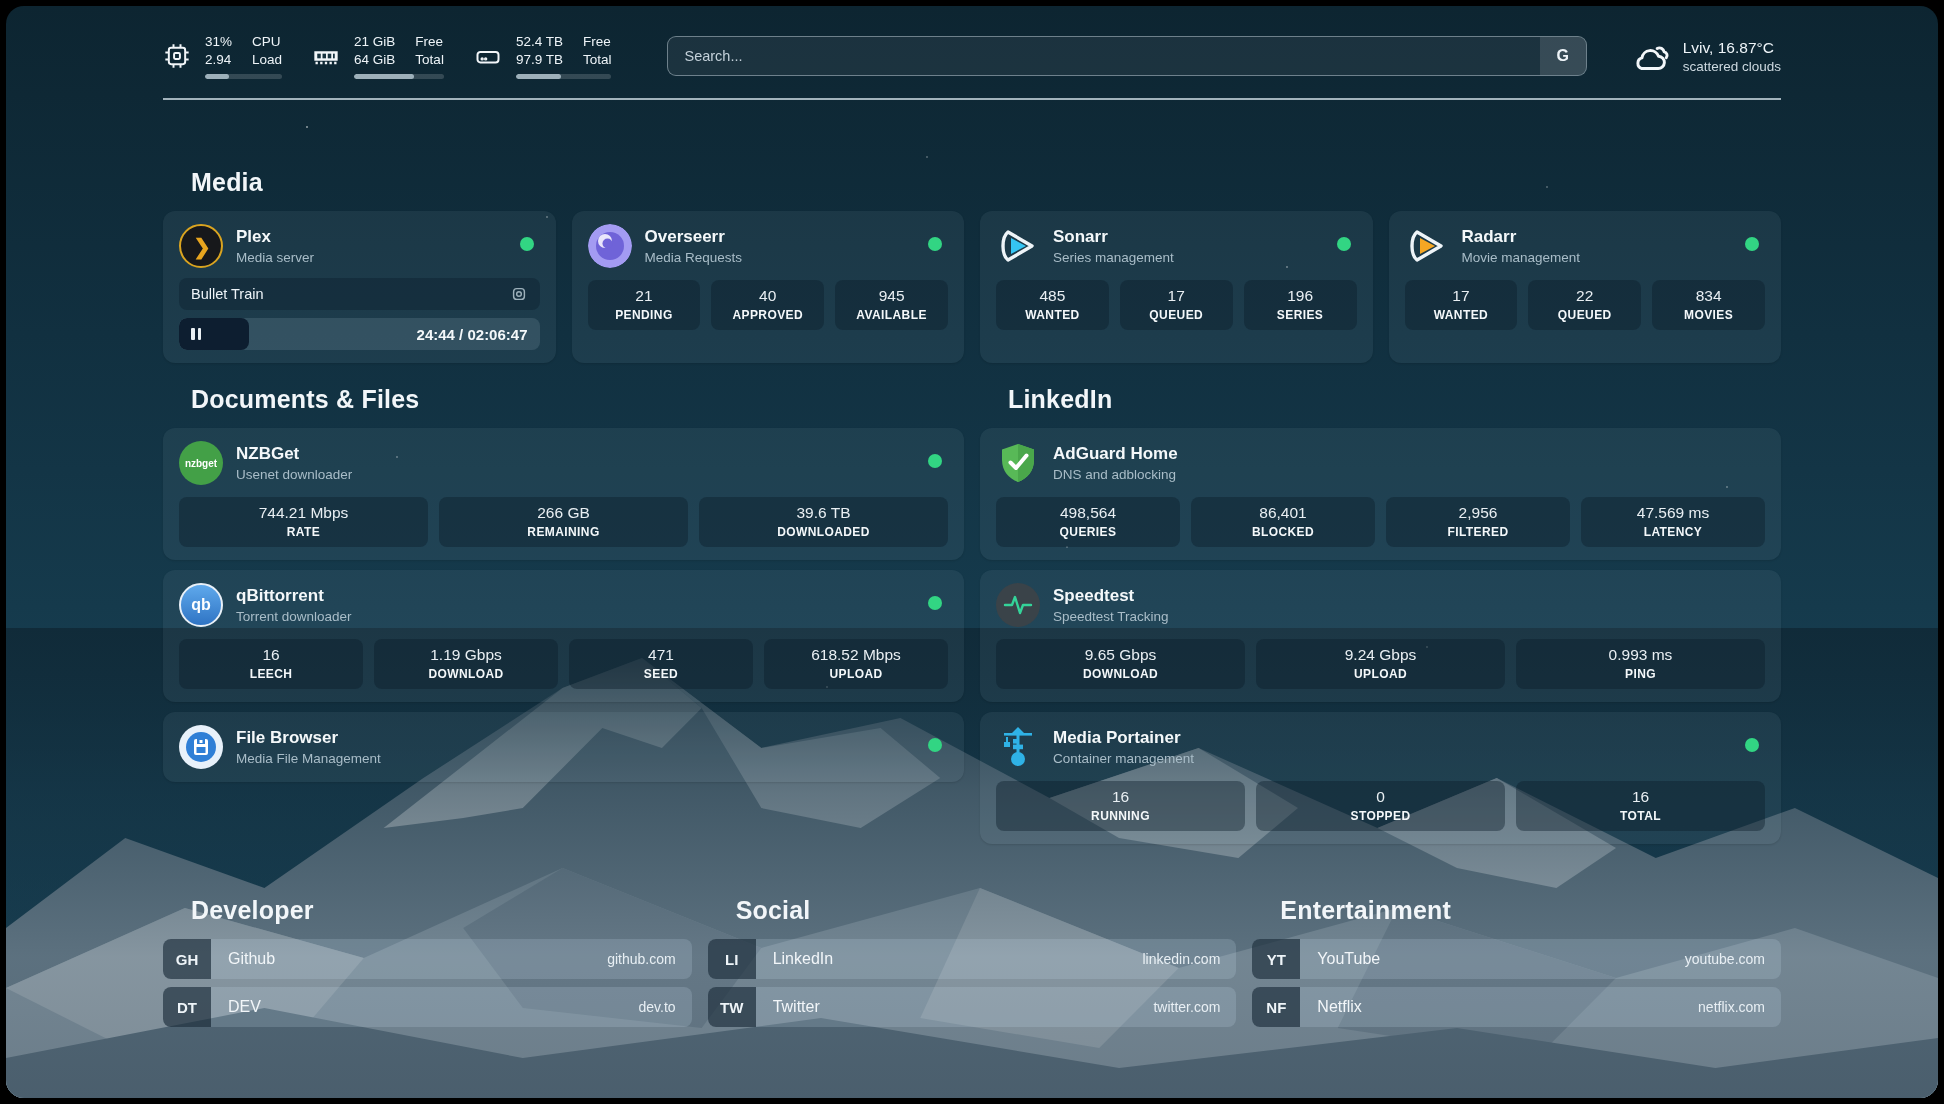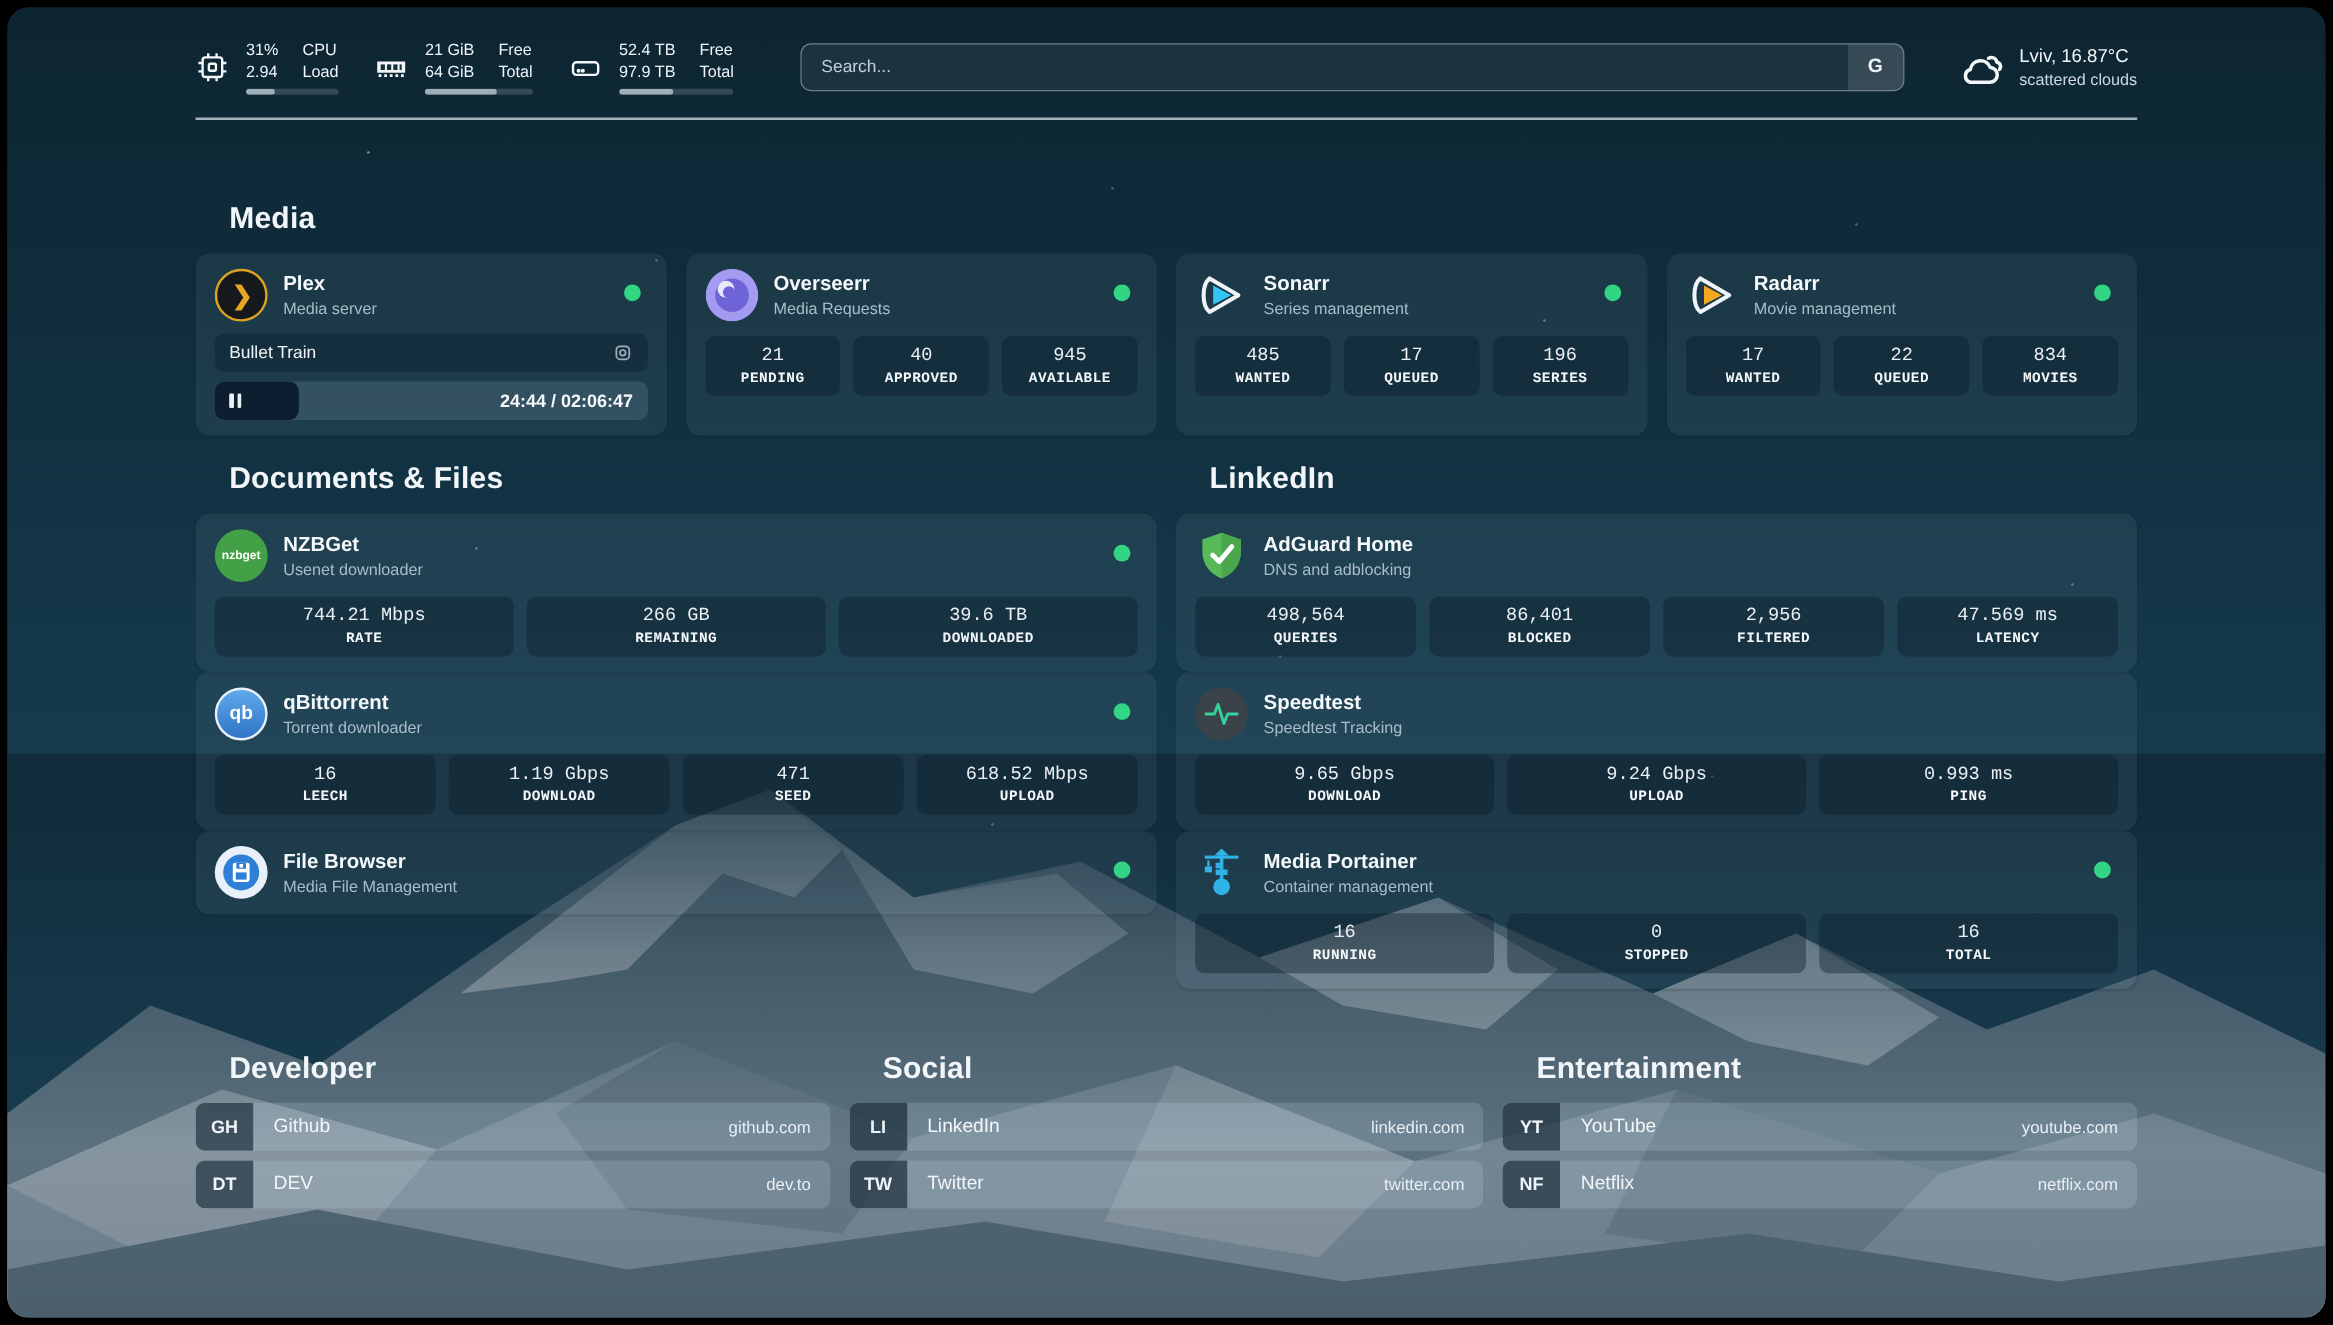--- a/index.html
+++ b/index.html
@@ -48,32 +48,32 @@
   .weather .wicon { width:40px; height:34px; color:#f2f6f9; }
   .weather-main { font-size:15.5px; }
   .weather-sub { font-size:13.5px; color:#cdd9e0; margin-top:2px; }
   .divider { margin-top:16px; border-bottom:2px solid rgba(212,226,234,0.75); }
 
   
   h2.section-title { font-size:25px; font-weight:700; letter-spacing:.2px; color:#f2f6f9; margin-bottom:14px;margin-left:28px; }
   .media-section { margin-top:68px; }
   .cards-4 { display:grid; grid-template-columns:repeat(4, 1fr); gap:16px; }
   .twocol { display:grid; grid-template-columns:1fr 1fr; gap:16px; margin-top:22px; }
-  .colstack { display:flex; flex-direction:column; }
+  .colstack { display:flex; flex-direction:column; gap:10px; }
 
   .card {
     position:relative; background:rgba(188,219,233,0.075); border-radius:12px; padding:13px 16px;
     box-shadow:0 1px 2px rgba(0,0,0,0.12);
   }
   .card-head { display:flex; align-items:center; gap:13px; }
   .app-icon { width:44px; height:44px; border-radius:50%; flex:none; display:flex; align-items:center; justify-content:center; overflow:hidden; }
   .card-title { font-size:17px; font-weight:700; color:#f4f8fa; }
   .card-sub { font-size:13.5px; color:#a9bdc8; margin-top:3px; }
   .status-dot { position:absolute; top:26px; right:22px; width:14px; height:14px; border-radius:50%; background:#32d583; }
-  .stat-row { display:grid; grid-auto-flow:column; grid-auto-columns:1fr; gap:11px; margin-top:12px;font-family:Liberation Mono, monospace; }
+  .stat-row { display:grid; grid-auto-flow:column; grid-auto-columns:1fr; gap:11px; margin-top:12px; }
   .stat { background:rgba(9,27,39,0.40); border-radius:8px; text-align:center; padding:7px 4px 8px; }
   .stat .v { font-size:15.5px; color:#e9eff3; }
   .stat .l { font-size:12px; font-weight:700; letter-spacing:.4px; margin-top:3px; color:#f4f8fa; }
 
   
   .media-row { margin-top:10px; background:rgba(9,27,39,0.35); border-radius:8px; padding:7px 12px; display:flex; align-items:center; font-size:14.5px; }
   .media-row .transcode { margin-left:auto; width:18px; height:18px; color:#9db0ba; }
   .progress-row { margin-top:8px; background:rgba(130,160,175,0.22); border-radius:8px; height:32px; position:relative; display:flex; align-items:center; overflow:hidden; }
   .progress-fill { position:absolute; left:0; top:0; bottom:0; background:#0d1e30; border-radius:8px; }
   .pause-btn { position:relative; z-index:1; background:none; border:none; display:flex; gap:3px; padding:0 0 0 12px; cursor:pointer; }

